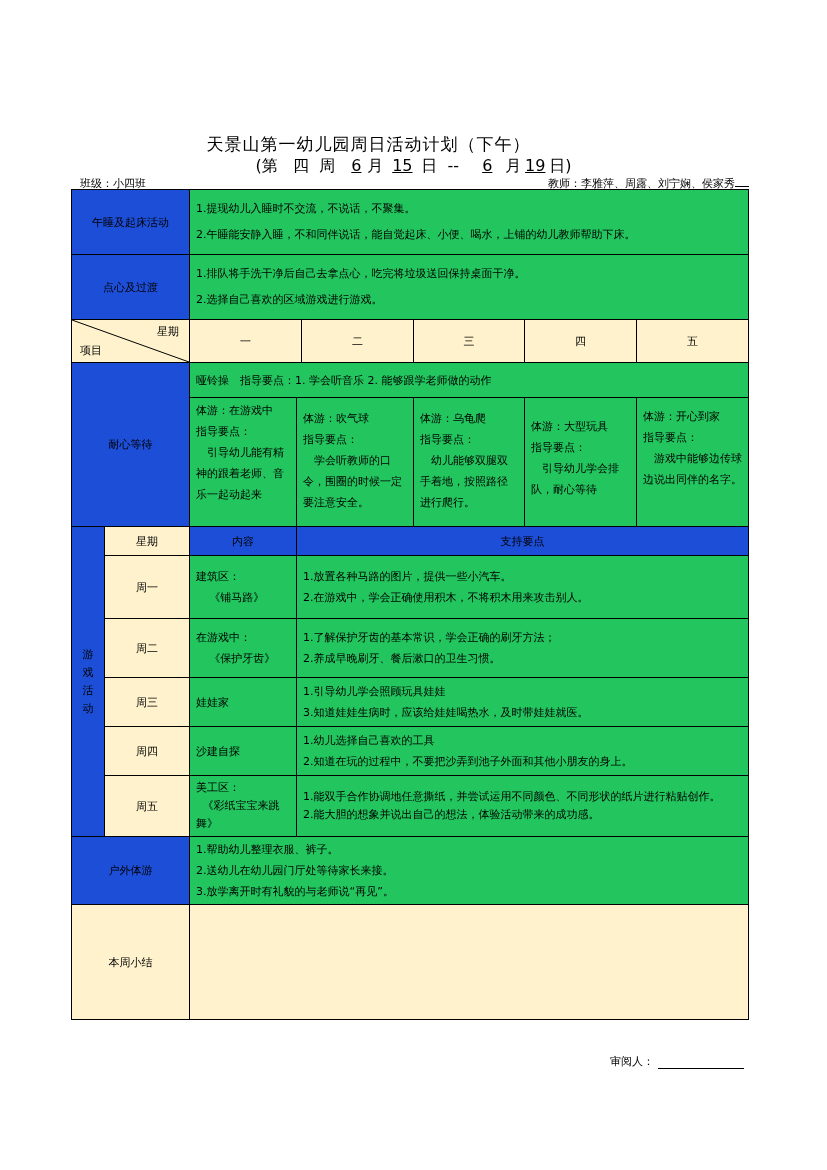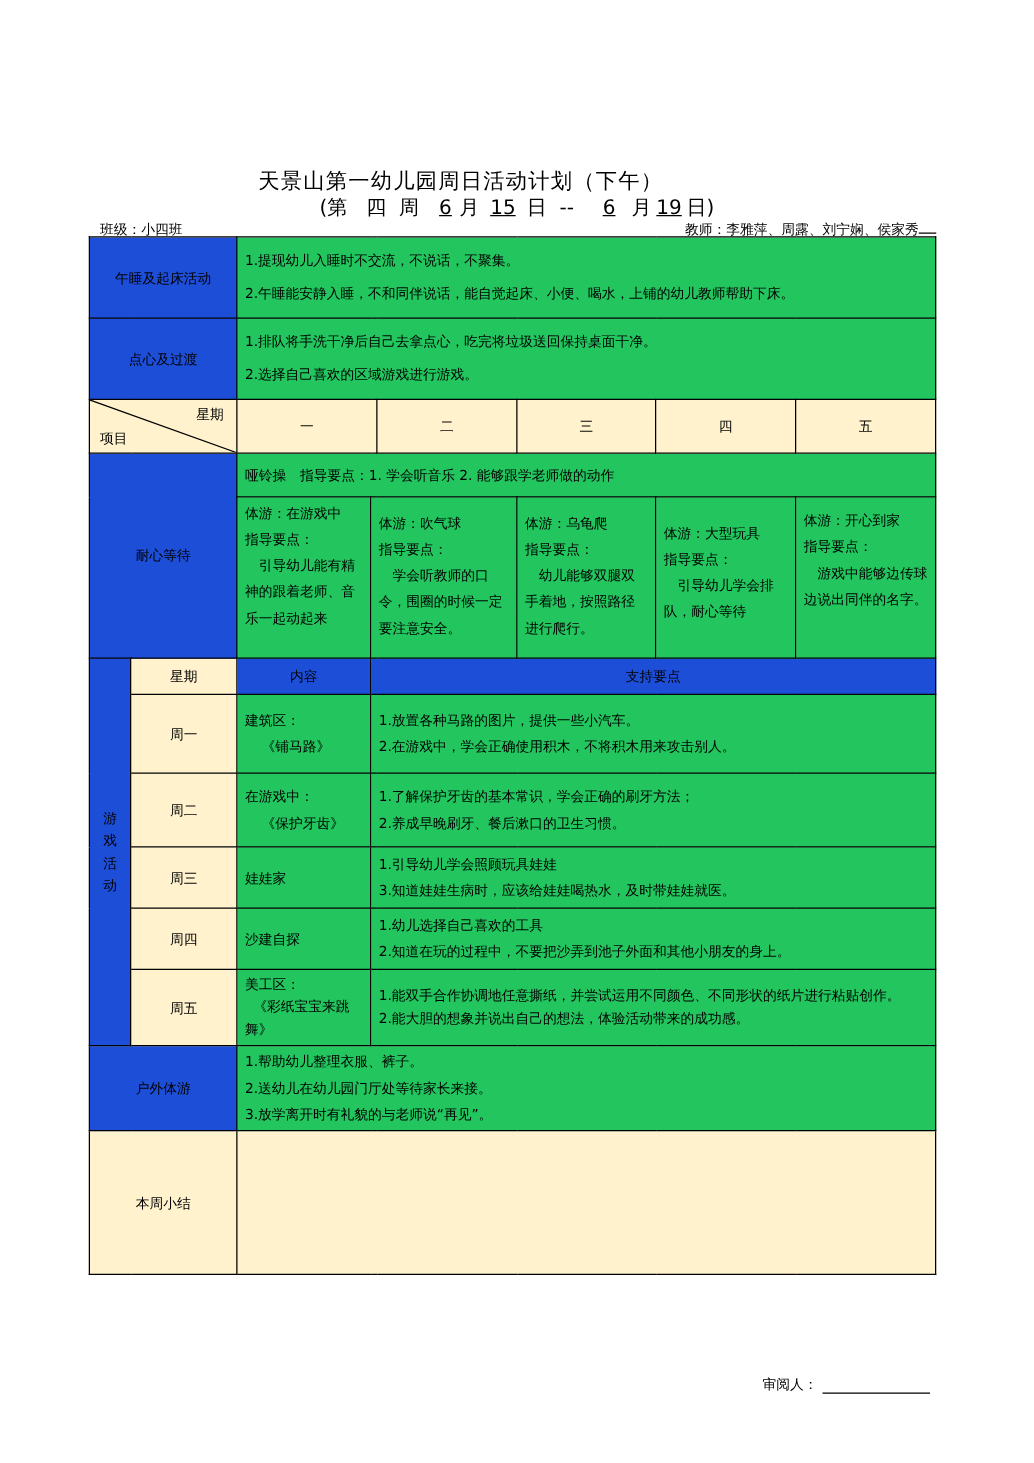--- a/index.html
+++ b/index.html
@@ -19,21 +19,21 @@
   .center { text-align: center; }
   .lines { padding: 6px 6px !important; line-height: 26px; }
   .lines2 { padding: 2px 6px !important; line-height: 21px; }
   .lines3 { padding: 2px 6px !important; line-height: 18px; }
   .cell-pad { padding: 2px 6px !important; line-height: 21px; }
   .diag { position: relative; height: 42px; }
   .diag svg { position: absolute; left: 0; top: 0; width: 100%; height: 100%; }
   .diag .tr { position: absolute; right: 10px; top: 4px; }
   .diag .bl { position: absolute; left: 8px; bottom: 4px; }
   .vert { width: 1em; margin: 0 auto; line-height: 18px; text-align: center; }
-  .signoff { position: absolute; left: 610px; top: 1054px; font-size: 11px; margin-top: 46px; }
+  .signoff { position: absolute; left: 610px; top: 1054px; font-size: 11px; }
   .signoff .line { display: inline-block; width: 86px; border-bottom: 1px solid #000; height: 12px; vertical-align: bottom; margin-left: 4px; }
 </style>
 </head>
 <body>
 
 <div class="title">天景山第一幼儿园周日活动计划（下午）</div>
 
 <div class="subtitle">
   <span>(第</span>&nbsp;&nbsp;
   <span>四</span>&nbsp;

